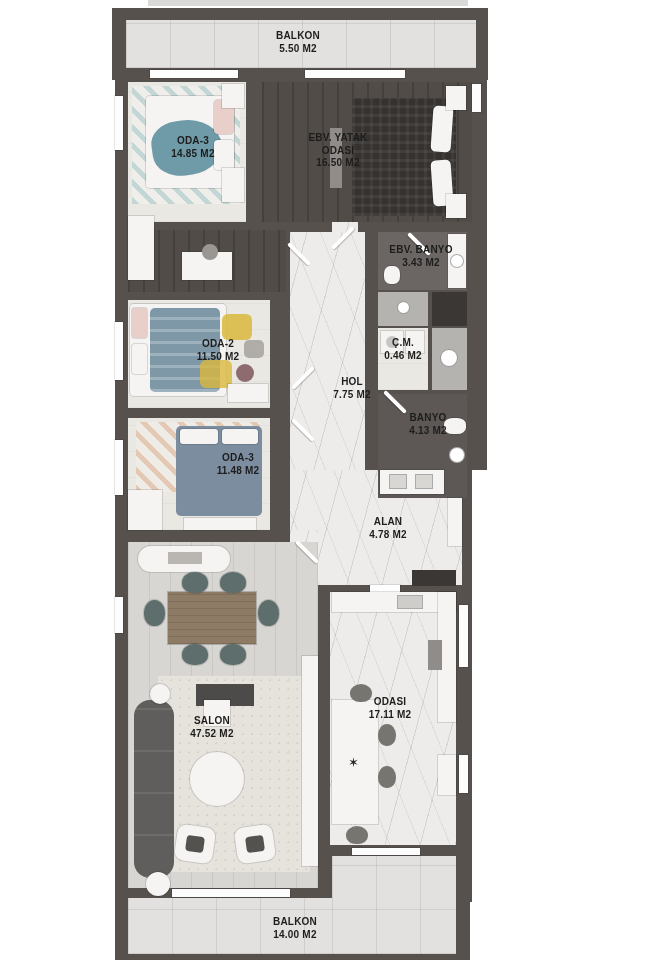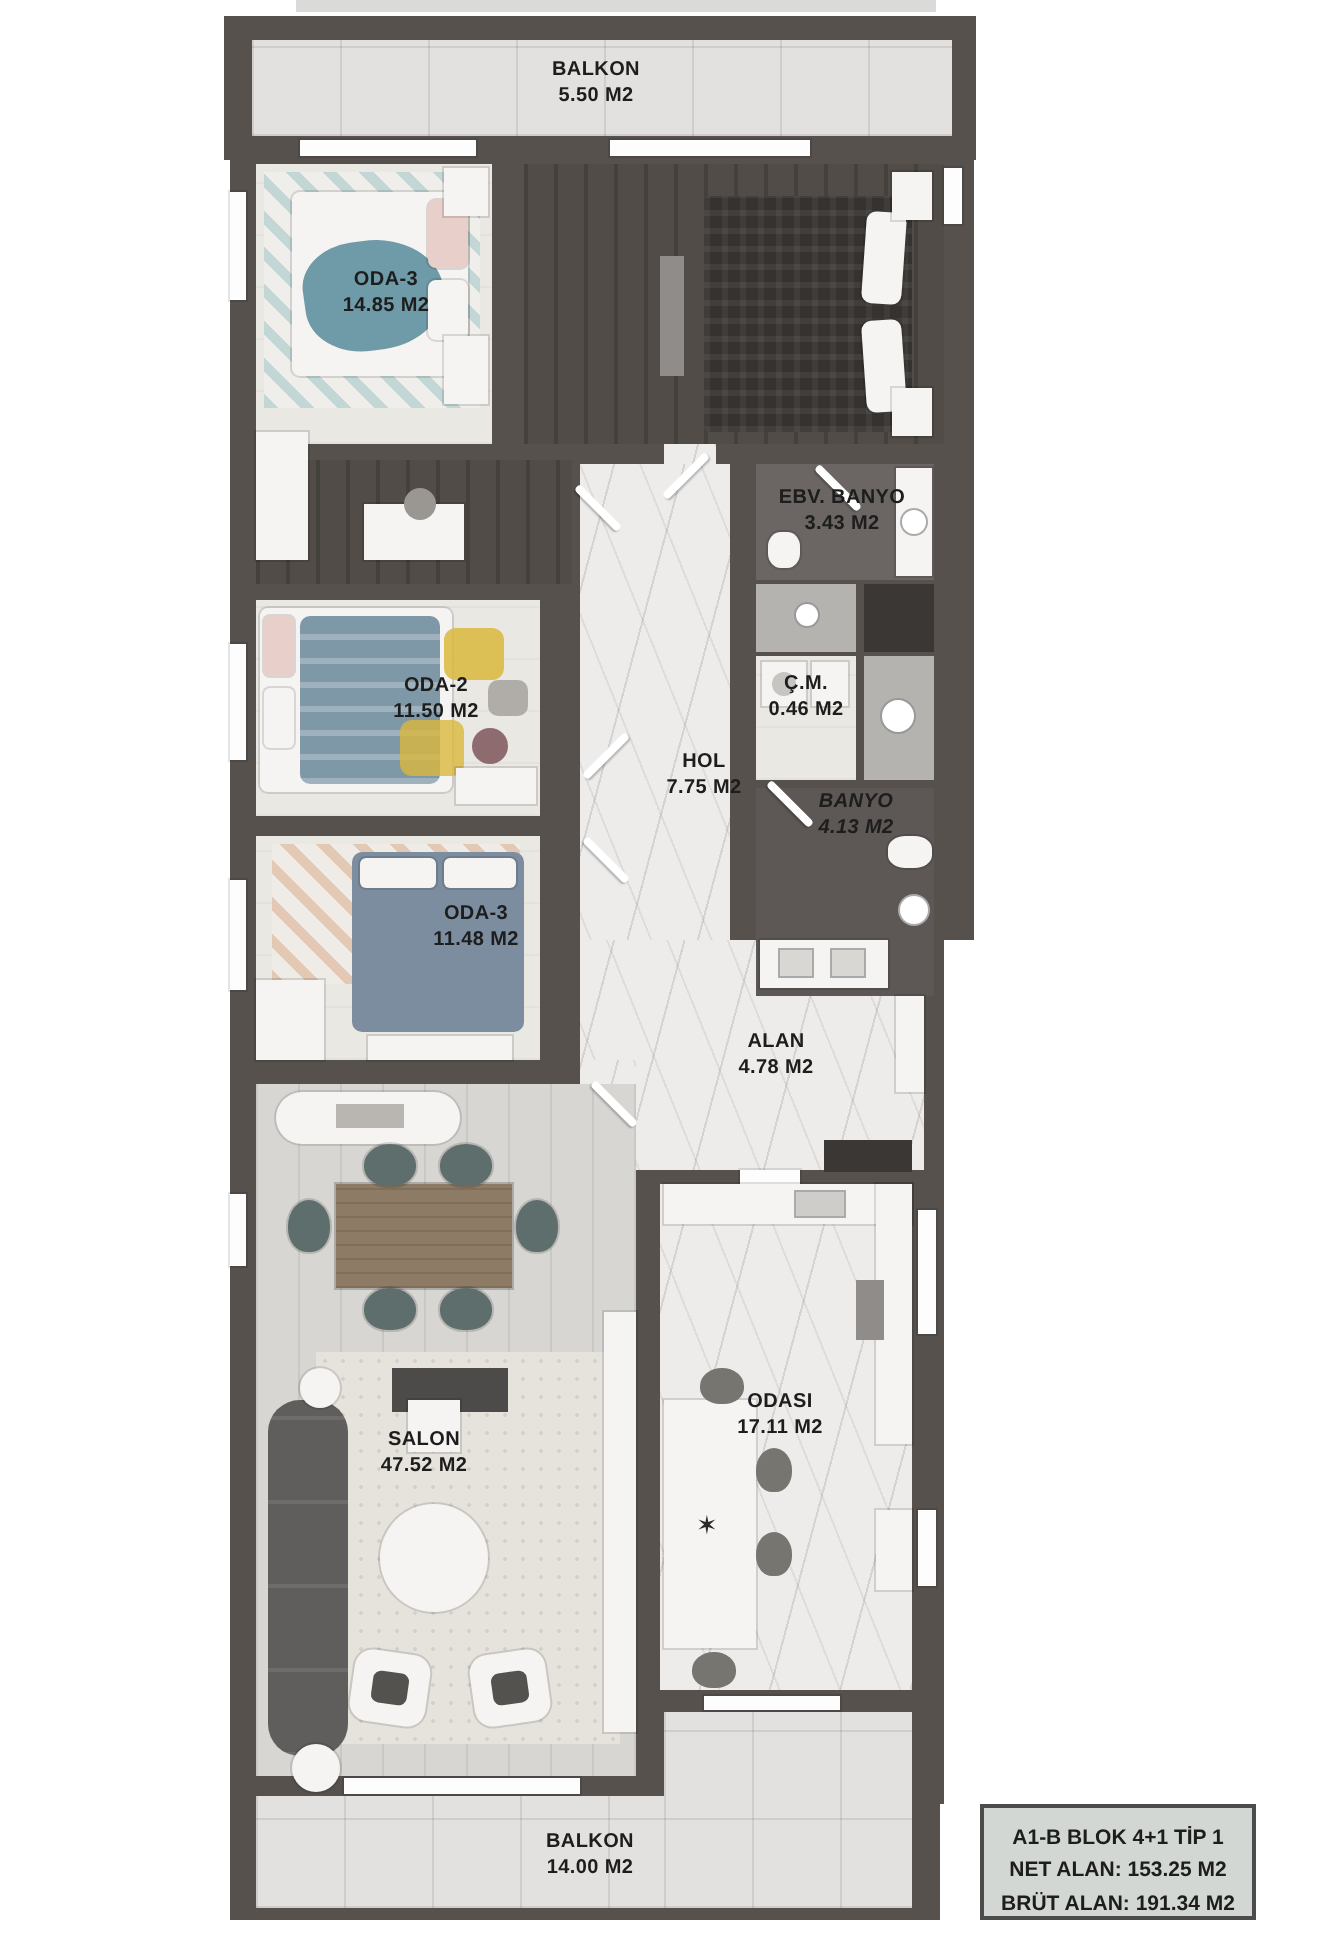--- a/index.html
+++ b/index.html
@@ -194,37 +194,41 @@
   <div class="abs door" style="left:292px;top:550px;transform:rotate(45deg);"></div>
 
   <div class="room-label abs" style="left:298px;top:42px;">
     <span>BALKON</span>
       <span class="area">5.50 M2</span>
   </div>
   <div class="room-label abs" style="left:193px;top:147px;">
     <span>ODA-3</span>
       <span class="area">14.85 M2</span>
   </div>
+  <div class="room-label abs wrap" style="left:338px;top:151px;">
+    <span>EBV. YATAK ODASI</span>
+      <span class="area">16.50 M2</span>
+  </div>
   <div class="room-label abs" style="left:421px;top:256px;">
     <span>EBV. BANYO</span>
       <span class="area">3.43 M2</span>
   </div>
   <div class="room-label abs" style="left:218px;top:350px;">
     <span>ODA-2</span>
       <span class="area">11.50 M2</span>
   </div>
   <div class="room-label abs" style="left:403px;top:349px;">
     <span>Ç.M.</span>
       <span class="area">0.46 M2</span>
   </div>
   <div class="room-label abs" style="left:352px;top:388px;">
     <span>HOL</span>
       <span class="area">7.75 M2</span>
   </div>
-  <div class="room-label abs" style="left:428px;top:408px;font-style:italic;">
+  <div class="room-label abs" style="left:428px;top:424px;">
     <span>BANYO</span>
       <span class="area">4.13 M2</span>
   </div>
   <div class="room-label abs" style="left:238px;top:464px;">
     <span>ODA-3</span>
       <span class="area">11.48 M2</span>
   </div>
   <div class="room-label abs" style="left:388px;top:528px;">
     <span>ALAN</span>
       <span class="area">4.78 M2</span>
@@ -235,19 +239,14 @@
   </div>
   <div class="room-label abs" style="left:390px;top:708px;">
     <span>ODASI</span>
       <span class="area">17.11 M2</span>
   </div>
   <div class="room-label abs" style="left:295px;top:928px;">
     <span>BALKON</span>
       <span class="area">14.00 M2</span>
   </div>
 
-  <div class="abs info-box" style="left:490px;top:902px;width:138px;height:58px;">
-    <div>A1-B BLOK 4+1 TİP 1</div>
-    <div>NET ALAN: 153.25 M2</div>
-    <div>BRÜT ALAN: 191.34 M2</div>
-  </div>
 
 </div>
 
 </body></html>

